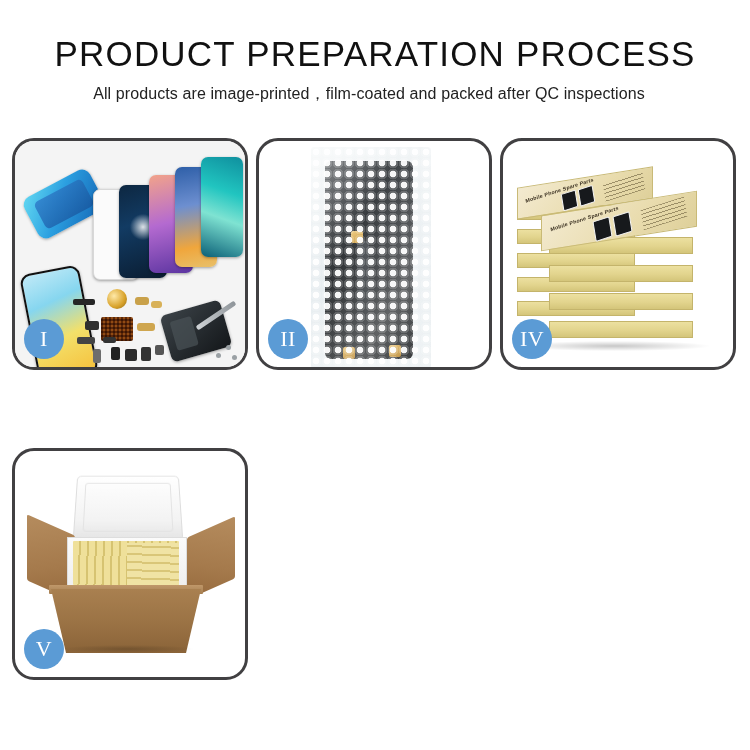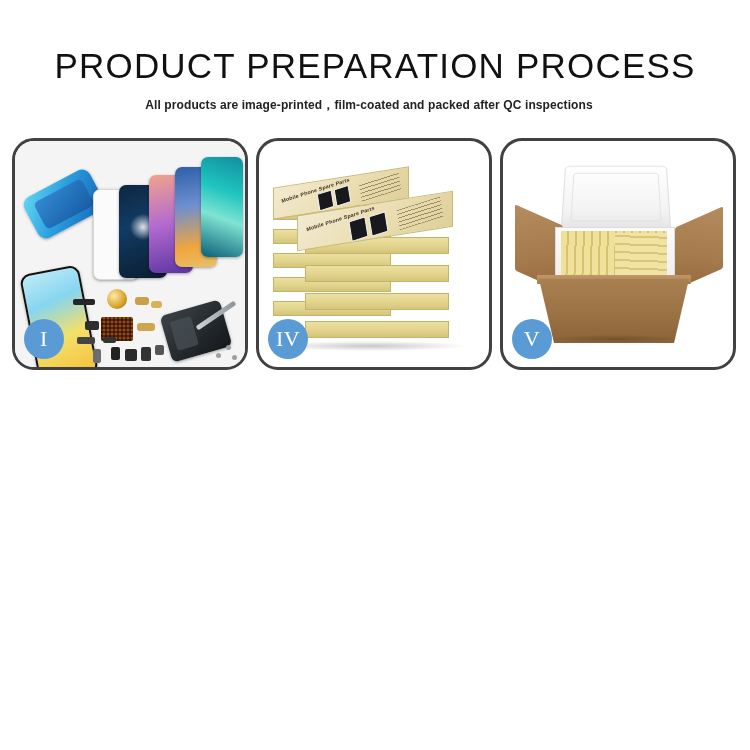--- a/index.html
+++ b/index.html
@@ -20,26 +20,26 @@
   .header {
     text-align: center;
     padding-top: 36px;
   }
   .title {
     font-size: 35px;
     font-weight: 400;
     letter-spacing: 1.2px;
     color: #111111;
     line-height: 1.05;
-    margin: 12px;
+    margin: 0;
     font-family: "Liberation Sans", sans-serif;
   }
   .subtitle {
-    font-size: 12px;
-    font-weight: 700;
+    font-size: 16px;
+    font-weight: 400;
     color: #222222;
     margin: 11px 12px 0 0;
     letter-spacing: 0.1px;
   }
 
   
   .grid {
     position: absolute;
     top: 138px;
     left: 12px;
@@ -455,20 +455,33 @@
       <div class="part pt11"></div>
       <div class="part pt12"></div>
       <div class="tweezer"></div>
       <div class="screw sc1"></div>
       <div class="screw sc2"></div>
       <div class="screw sc3"></div>
     </div>
     <div class="badge">I</div>
   </div>
 
+  <div class="panel">
+    <div class="stage">
+      <div class="p2-bag"></div>
+      <div class="p2-screen"></div>
+      <div class="p2-flex"></div>
+      <div class="p2-tab p2-tab-a"></div>
+      <div class="p2-tab p2-tab-b"></div>
+      <div class="p2-tab p2-tab-c"></div>
+      <div class="p2-bubbles"></div>
+      <div class="p2-sheen"></div>
+    </div>
+    <div class="badge">II</div>
+  </div>
 
 
   <div class="panel">
     <div class="stage p4">
 
       <div class="bx" style="left:14px; top:64px; width:116px; height:13px;"></div>
       <div class="bx" style="left:14px; top:88px; width:116px; height:13px;"></div>
       <div class="bx" style="left:14px; top:112px; width:116px; height:13px;"></div>
       <div class="bx" style="left:14px; top:136px; width:116px; height:13px;"></div>
       <div class="bx" style="left:14px; top:160px; width:116px; height:13px;"></div>

